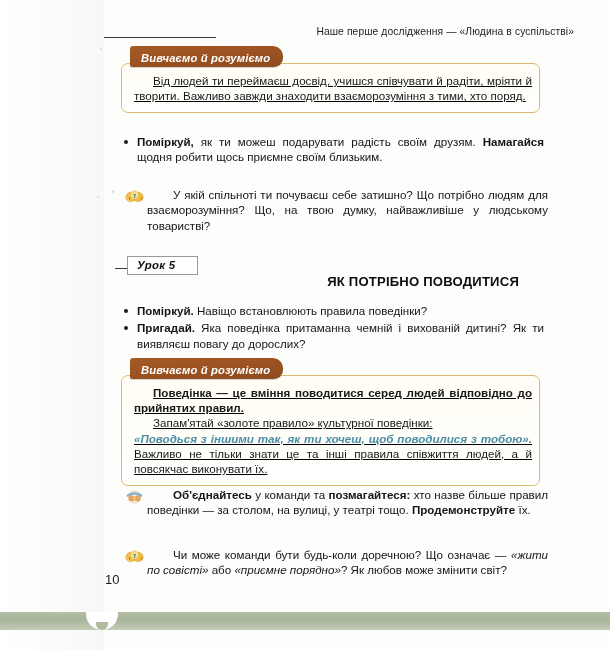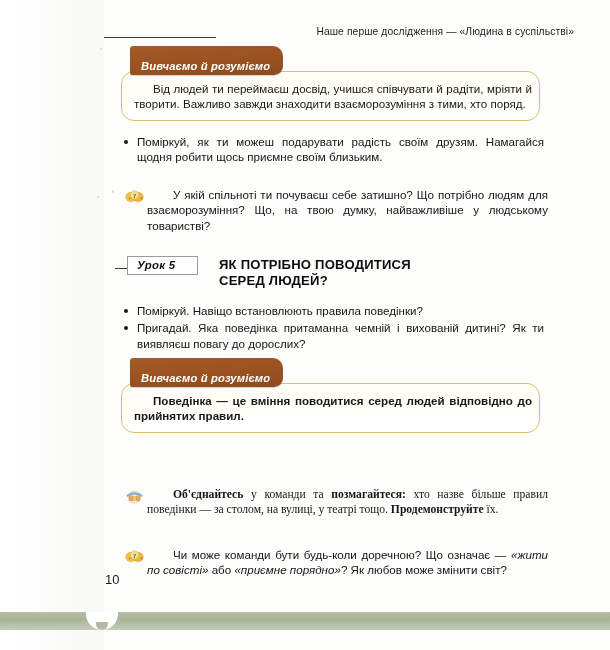--- a/index.html
+++ b/index.html
@@ -43,40 +43,41 @@
     font-size: 10.3px; color: #1d1d1d; white-space: nowrap;
     letter-spacing: .1px;
     text-align: right;
   }
 
   
   .panel { position: absolute; }
   .panel-tab {
     position: relative;
     display: inline-block;
-    padding: 14px 13px 3px 11px;
+    padding: 6px 13px 3px 11px;
     background: linear-gradient(175deg,#a45a25 0%,#9d5322 45%,#8d4a1f 100%);
     border-radius: 3px 10px 9px 2px;
     color: #ffffff;
     font-size: 11.2px;
     font-weight: bold;
     font-style: italic;
     letter-spacing: .15px;
     z-index: 3;
     margin-left: 9px;
     box-shadow: 0 1px 1px rgba(0,0,0,.18);
   }
   .panel-body {
     position: relative;
     margin-top: -4px;
     border: 1px solid #d9bd6d;
-    border-radius: 13px;
+    border-radius: 7px;
     background: linear-gradient(180deg,#fffdf4 0%,#fffef9 55%,#ffffff 100%);
     padding: 9px 7px 9px 12px;
     z-index: 1;
+    text-decoration: underline;
   }
   .panel-body p {
     margin: 0;
     font-size: 11.6px;
     line-height: 15.2px;
     color: #181818;
     text-align: justify;
     text-indent: 19px;
   }
   .panel-body p.b { font-weight: bold; }
@@ -99,21 +100,21 @@
     border-radius: 50%;
     background: #1a1a1a;
     margin: 5.5px 9px 0 10px;
   }
   .bullet-text {
     font-size: 11.6px;
     line-height: 15.4px;
     color: #151515;
     text-align: justify;
   }
-  .bullet-text b { font-weight: normal; }
+  .bullet-text b { font-weight: bold; }
 
   
   .iconpara { position: absolute; }
   .iconpara .ip-text {
     font-size: 11.6px;
     line-height: 15.4px;
     color: #151515;
     text-align: justify;
     text-indent: 26px;
     margin-left: 23px;
@@ -138,23 +139,23 @@
     border: 1px solid #9a9a9a;
     background: #ffffff;
     font-size: 11.4px;
     font-weight: bold;
     font-style: italic;
     color: #111111;
     letter-spacing: .3px;
     white-space: nowrap;
   }
   .lesson-title {
-    position: absolute; left: 104px; top: 1px;
+    position: absolute; left: 104px; top: 18px;
     width: 300px;
-    text-align: left;
+    text-align: right;
     font-size: 13.1px;
     font-weight: bold;
     color: #0d0d0d;
     line-height: 16px;
     letter-spacing: .2px;
   }
 
   
   .pageno {
     position: absolute; left: 1px; top: 572px;
@@ -221,21 +222,20 @@
         <text x="31" y="21" font-family="DejaVu Sans, sans-serif" font-size="7" font-weight="bold" fill="#8a6a1a">?</text>
       </svg>
       <div class="ip-text">У якій спільноті ти почуваєш себе затишно? Що потрібно людям для взаєморозуміння? Що, на твою думку, найважливіше у людському товаристві?</div>
     </div>
 
     <div class="lesson" style="left:11px; top:256px; width:440px; height:40px;">
       <div class="lesson-rule"></div>
       <div class="lesson-badge">Урок 5</div>
       <div class="lesson-title">
         <div>ЯК ПОТРІБНО ПОВОДИТИСЯ</div>
-        <div>СЕРЕД ЛЮДЕЙ?</div>
       </div>
     </div>
 
     <div class="bullets" style="left:10px; top:303px; width:430px;">
       <div class="bullet-row">
         <div class="bullet-dot"></div>
         <div class="bullet-text">
           <b>Поміркуй.</b><span> Навіщо встановлюють правила поведінки?</span>
         </div>
       </div>
@@ -244,24 +244,25 @@
         <div class="bullet-text">
           <b>Пригадай.</b><span> Яка поведінка притаманна чемній і вихованій дитині? Як ти виявляєш повагу до дорослих?</span>
         </div>
       </div>
     </div>
 
     <div class="panel" style="left:17px; top:358px; width:419px;">
       <div class="panel-tab">Вивчаємо й розуміємо</div>
       <div class="panel-body">
         <p class="b">Поведінка — це вміння поводитися серед людей відповідно до прийнятих правил.</p>
-      </div>
-    </div>
-
-    <div class="iconpara" style="left:20px; top:487px; width:424px;font-family:Liberation Serif, serif;">
+        <p><span>Запам'ятай «золоте правило» культурної поведінки:</span><br><span class="quote">«Поводься з іншими так, як ти хочеш, щоб поводилися з тобою».</span><span> Важливо не тільки знати це та інші правила співжиття людей, а й повсякчас виконувати їх.</span></p>
+      </div>
+    </div>
+
+    <div class="iconpara" style="left:20px; top:487px; width:424px;">
       <svg class="ico" viewBox="0 0 38 28">
         <circle cx="19" cy="15" r="12" fill="#fdf4e2" stroke="#cfa96a" stroke-width="1"></circle>
         <path d="M4 11 Q19 1 34 11 L34 14 Q19 5 4 14 Z" fill="#79b6df" stroke="#4c8ebd" stroke-width="0.8"></path>
         <path d="M8 14 Q13 9 16 14 L16 22 Q12 24 8 22 Z" fill="#e8a95c" stroke="#c4863a" stroke-width="0.7"></path>
         <path d="M22 14 Q25 9 30 14 L30 22 Q26 24 22 22 Z" fill="#e8a95c" stroke="#c4863a" stroke-width="0.7"></path>
         <rect x="17" y="13" width="4" height="10" rx="1.5" fill="#f0c389" stroke="#c4863a" stroke-width="0.6"></rect>
       </svg>
       <div class="ip-text"><b>Об'єднайтесь</b><span> у команди та </span><b>позмагайтеся:</b><span> хто назве більше правил поведінки — за столом, на вулиці, у театрі тощо. </span><b>Продемонструйте</b><span> їх.</span></div>
     </div>
 

